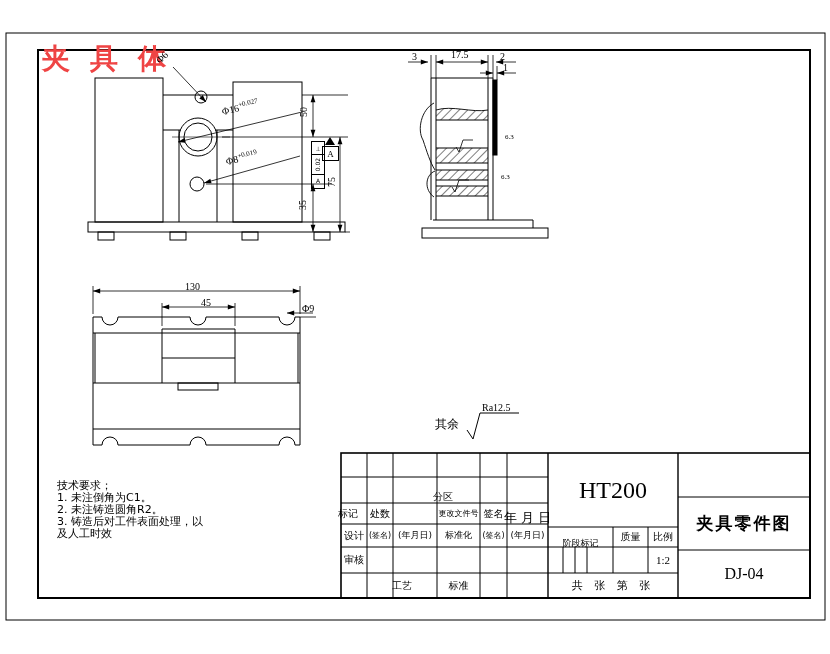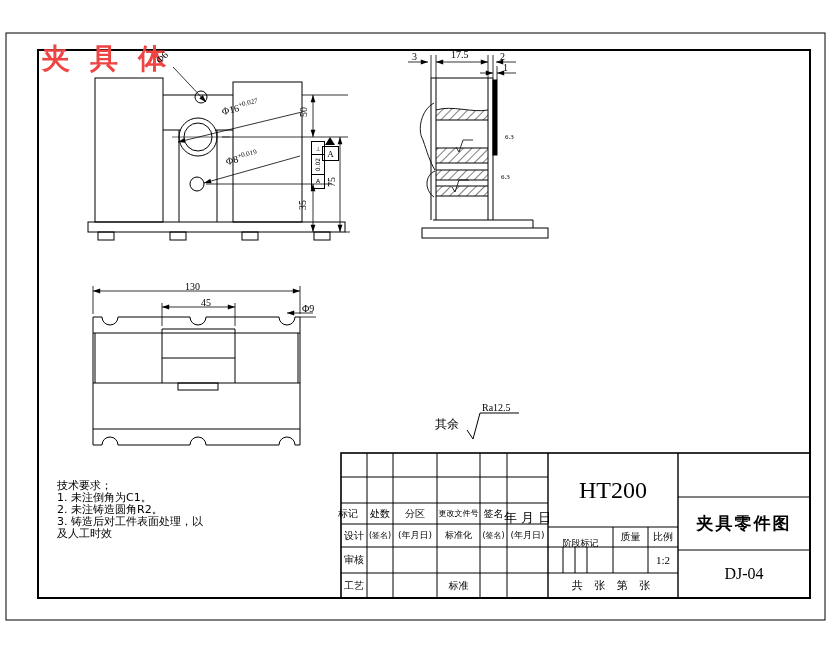--- a/index.html
+++ b/index.html
@@ -239,34 +239,34 @@
 <div id="tech-req" class="abs cjk" style="left:57px;top:480px;">
   <div>技术要求；</div>
   <div>1. 未注倒角为C1。</div>
   <div>2. 未注铸造圆角R2。</div>
   <div>3. 铸造后对工件表面处理，以</div>
   <div>及人工时效</div>
 </div>
 
 <div class="cell cjk" style="left:341px;top:503px;width:14px;height:21px;font-size:10px;">标记</div>
 <div class="cell cjk" style="left:367px;top:503px;width:26px;height:21px;font-size:10px;">处数</div>
-<div class="cell cjk" style="left:393px;top:503px;width:44px;height:21px;font-size:10px;">分区</div>
+<div class="cell cjk" style="left:393px;top:486px;width:44px;height:21px;font-size:10px;padding-left:28px;">分区</div>
 <div class="cell cjk" style="left:437px;top:503px;width:43px;height:21px;font-size:8px;">更改文件号</div>
 <div class="cell cjk" style="left:480px;top:503px;width:27px;height:21px;font-size:10px;">签名</div>
 <div class="cell cjk" style="left:507px;top:503px;width:41px;height:28px;font-size:13px;">年 月 日</div>
 
 <div class="cell cjk" style="left:341px;top:524px;width:26px;height:23px;font-size:10px;">设计</div>
 <div class="cell cjk" style="left:367px;top:524px;width:26px;height:23px;font-size:8px;">(签名)</div>
 <div class="cell cjk" style="left:393px;top:524px;width:44px;height:23px;font-size:9px;">(年月日)</div>
 <div class="cell cjk" style="left:437px;top:524px;width:43px;height:23px;font-size:9px;">标准化</div>
 <div class="cell cjk" style="left:480px;top:524px;width:27px;height:23px;font-size:8px;">(签名)</div>
 <div class="cell cjk" style="left:507px;top:524px;width:41px;height:23px;font-size:9px;">(年月日)</div>
 
 <div class="cell cjk" style="left:341px;top:547px;width:26px;height:26px;font-size:10px;">审核</div>
-<div class="cell cjk" style="left:341px;top:573px;width:26px;height:25px;font-size:10px;">工艺</div>
+<div class="cell cjk" style="left:341px;top:573px;width:26px;height:25px;font-size:10px;padding-left:48px;">工艺</div>
 <div class="cell cjk" style="left:437px;top:573px;width:43px;height:25px;font-size:10px;">标准</div>
 
 <div class="cell" style="left:548px;top:453px;width:130px;height:74px;font-size:24px;font-family:'Liberation Serif',serif;">HT200</div>
 <div class="cell cjk" style="left:548px;top:527px;width:65px;height:32px;font-size:9px;border-radius:10px;">阶段标记</div>
 <div class="cell cjk" style="left:613px;top:527px;width:35px;height:20px;font-size:10px;">质量</div>
 <div class="cell cjk" style="left:648px;top:527px;width:30px;height:20px;font-size:10px;">比例</div>
 <div class="cell" style="left:648px;top:547px;width:30px;height:26px;font-size:11px;font-family:'Liberation Serif',serif;">1:2</div>
 <div class="cell cjk" style="left:548px;top:573px;width:130px;height:25px;font-size:11px;letter-spacing:4px;">共 张  第 张</div>
 
 <div class="cell cjk" style="left:678px;top:497px;width:132px;height:53px;font-size:17px;font-weight:bold;letter-spacing:2px;">夹具零件图</div>

